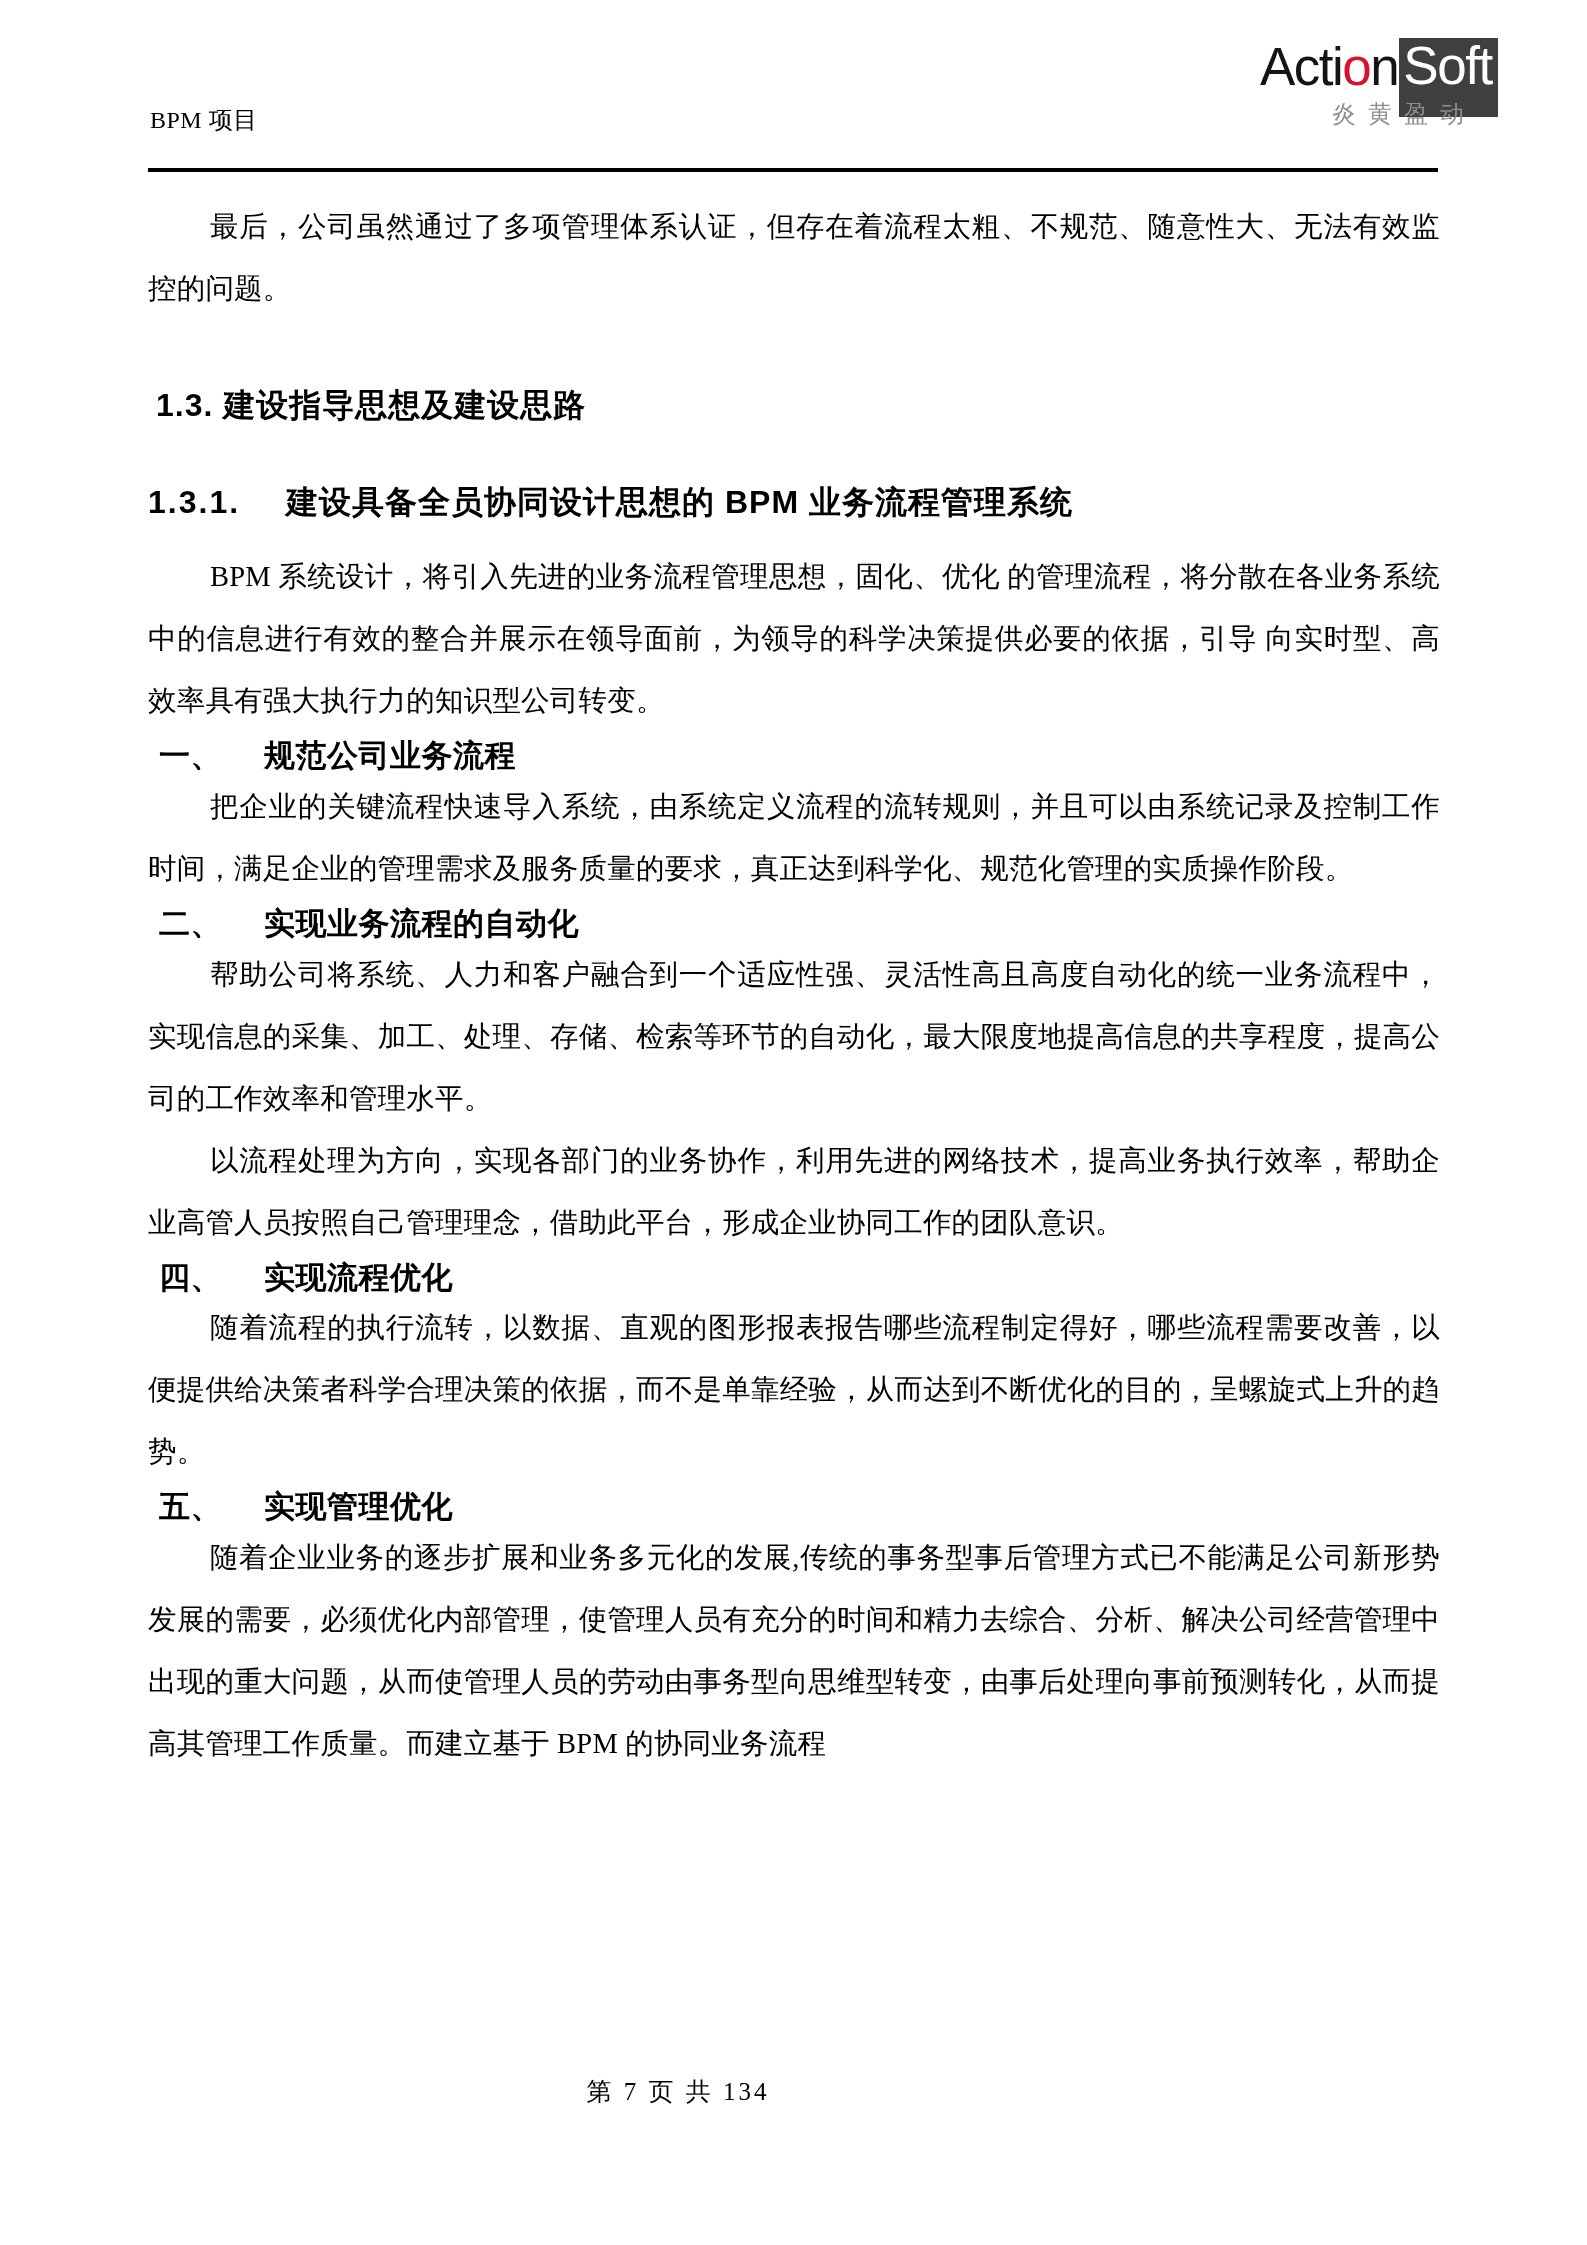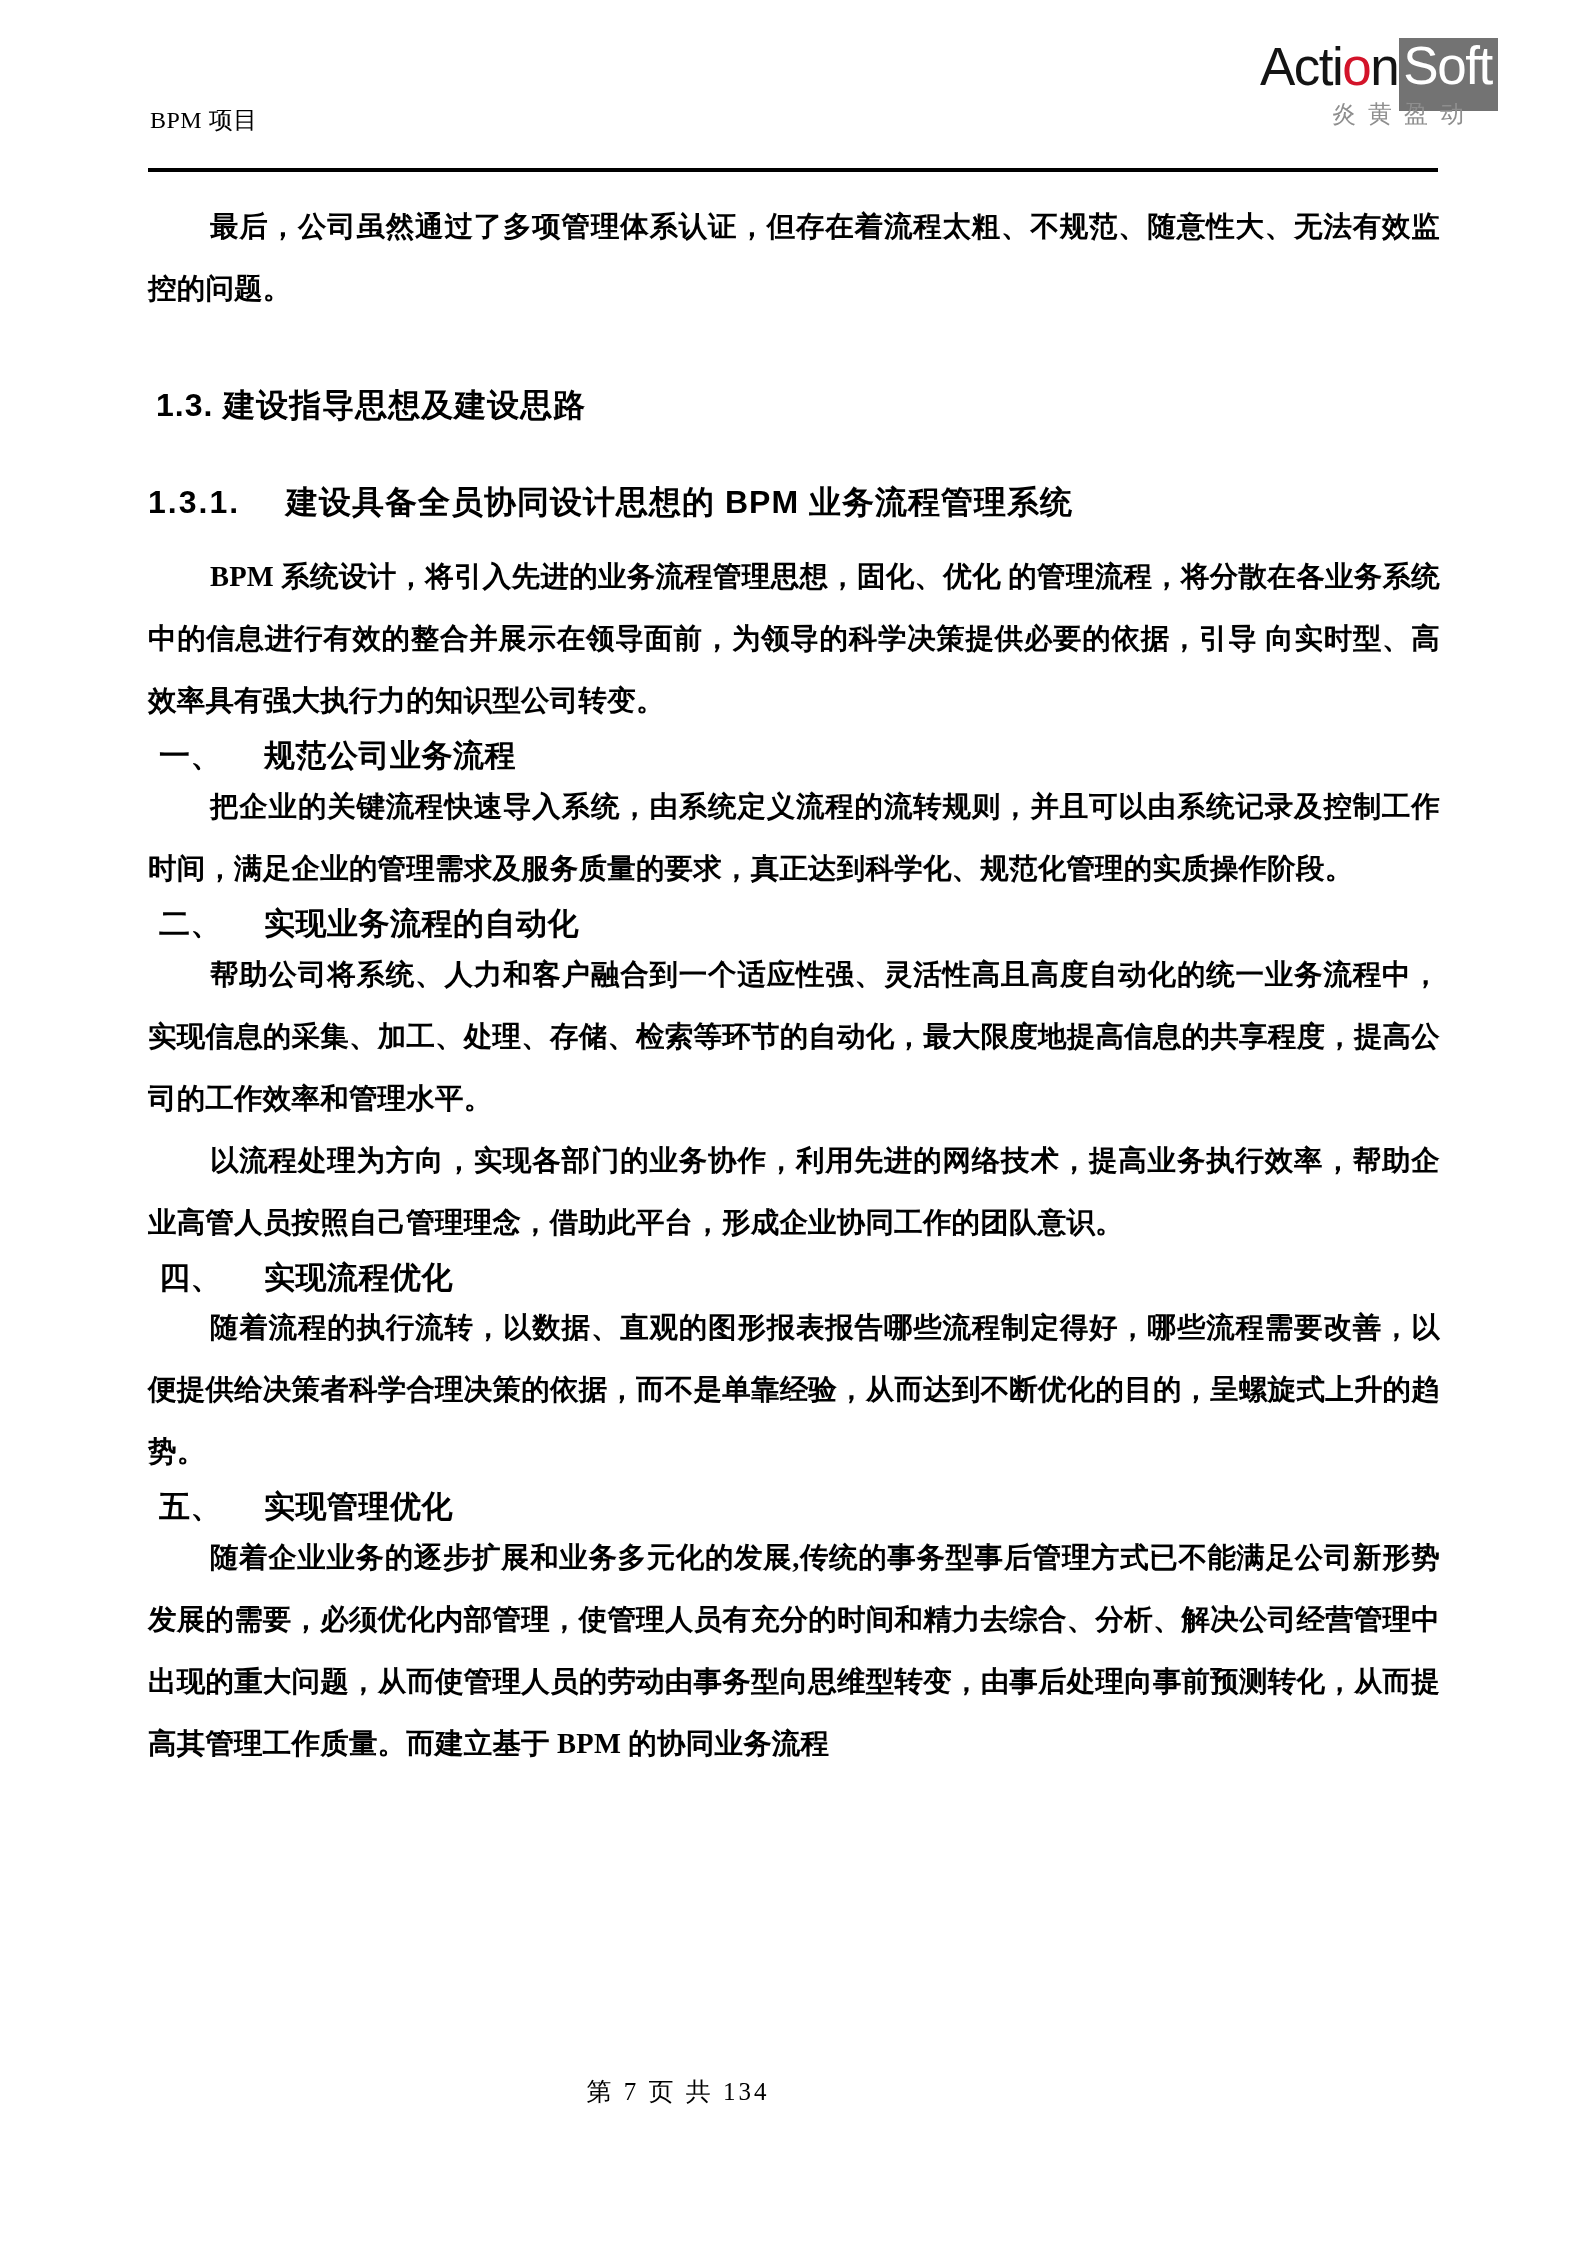--- a/index.html
+++ b/index.html
@@ -69,22 +69,22 @@
     font-size: 53px;
     font-weight: 400;
     line-height: 58px;
     color: #141414;
     letter-spacing: -1.5px;
   }
   .logo-o {
     color: #d3142a;
   }
   .logo-soft-box {
-    background: #737373;
-    padding: 2px 6px 6px 4px;
+    background: #404040;
+    padding: 2px 6px 12px 4px;
     margin-left: 1px;
     line-height: 52px;
   }
   .logo-soft {
     font-family: "Liberation Sans", "DejaVu Sans", sans-serif;
     font-size: 53px;
     font-weight: 400;
     color: #ffffff;
     letter-spacing: -1.5px;
   }
@@ -108,21 +108,20 @@
     width: 1292px;
   }
 
   .p {
     font-size: 28.5px;
     line-height: 62px;
     text-align: justify;
     text-justify: inter-ideograph;
     margin: 0;
     letter-spacing: 0.2px;
-    font-weight: bold;
   }
   .p.indent { text-indent: 62px; }
 
   h2.h2 {
     font-family: "Liberation Sans", "DejaVu Sans", sans-serif;
     font-size: 32px;
     font-weight: 700;
     line-height: 1.1;
     margin: 28px 0 0 8px;
     letter-spacing: 1px;

